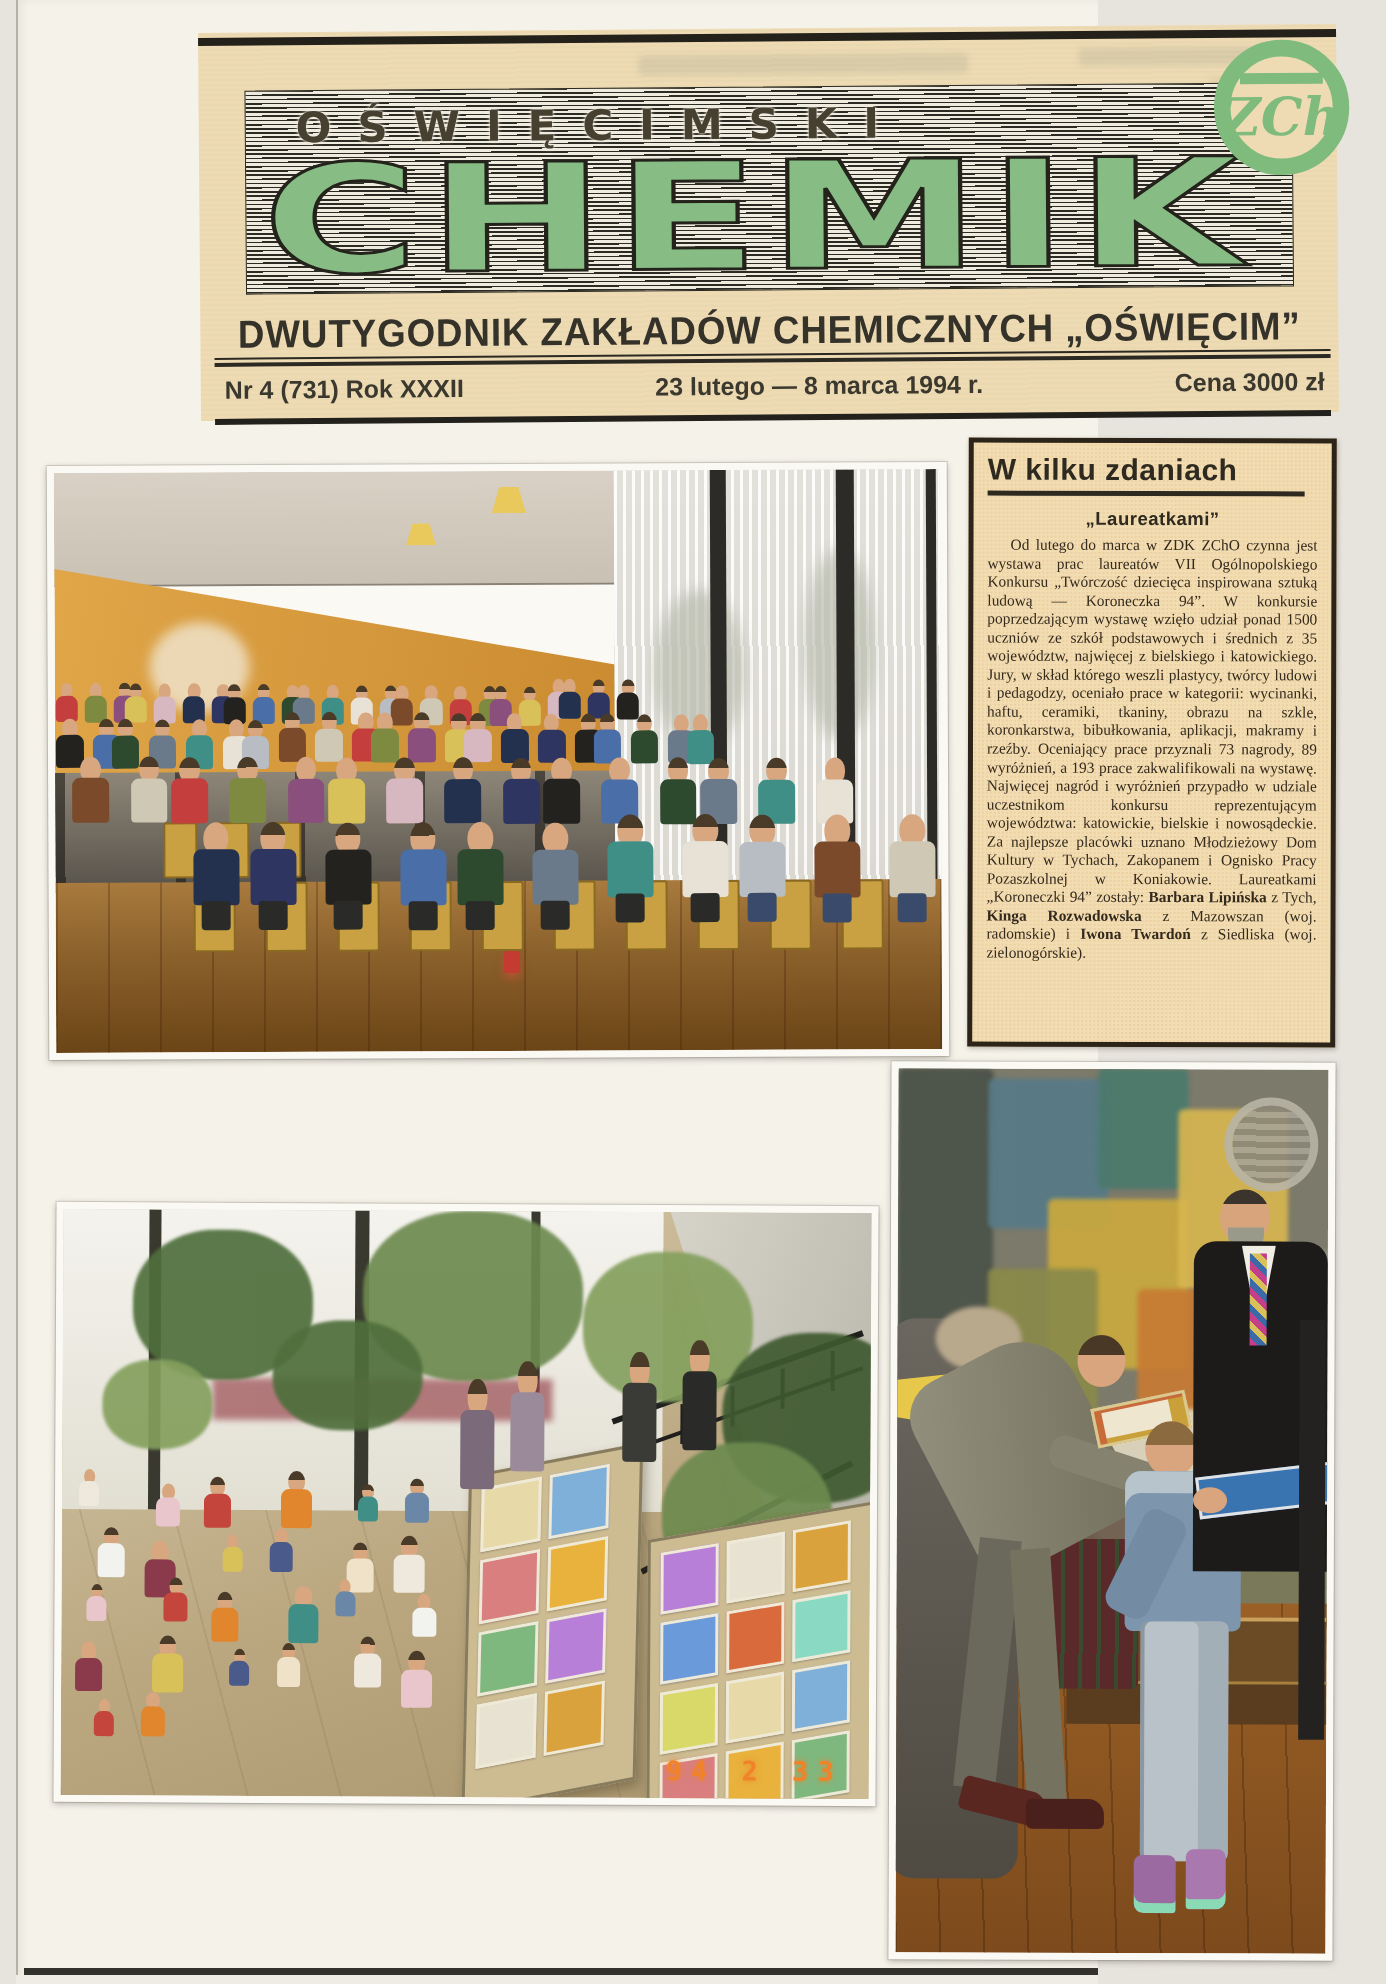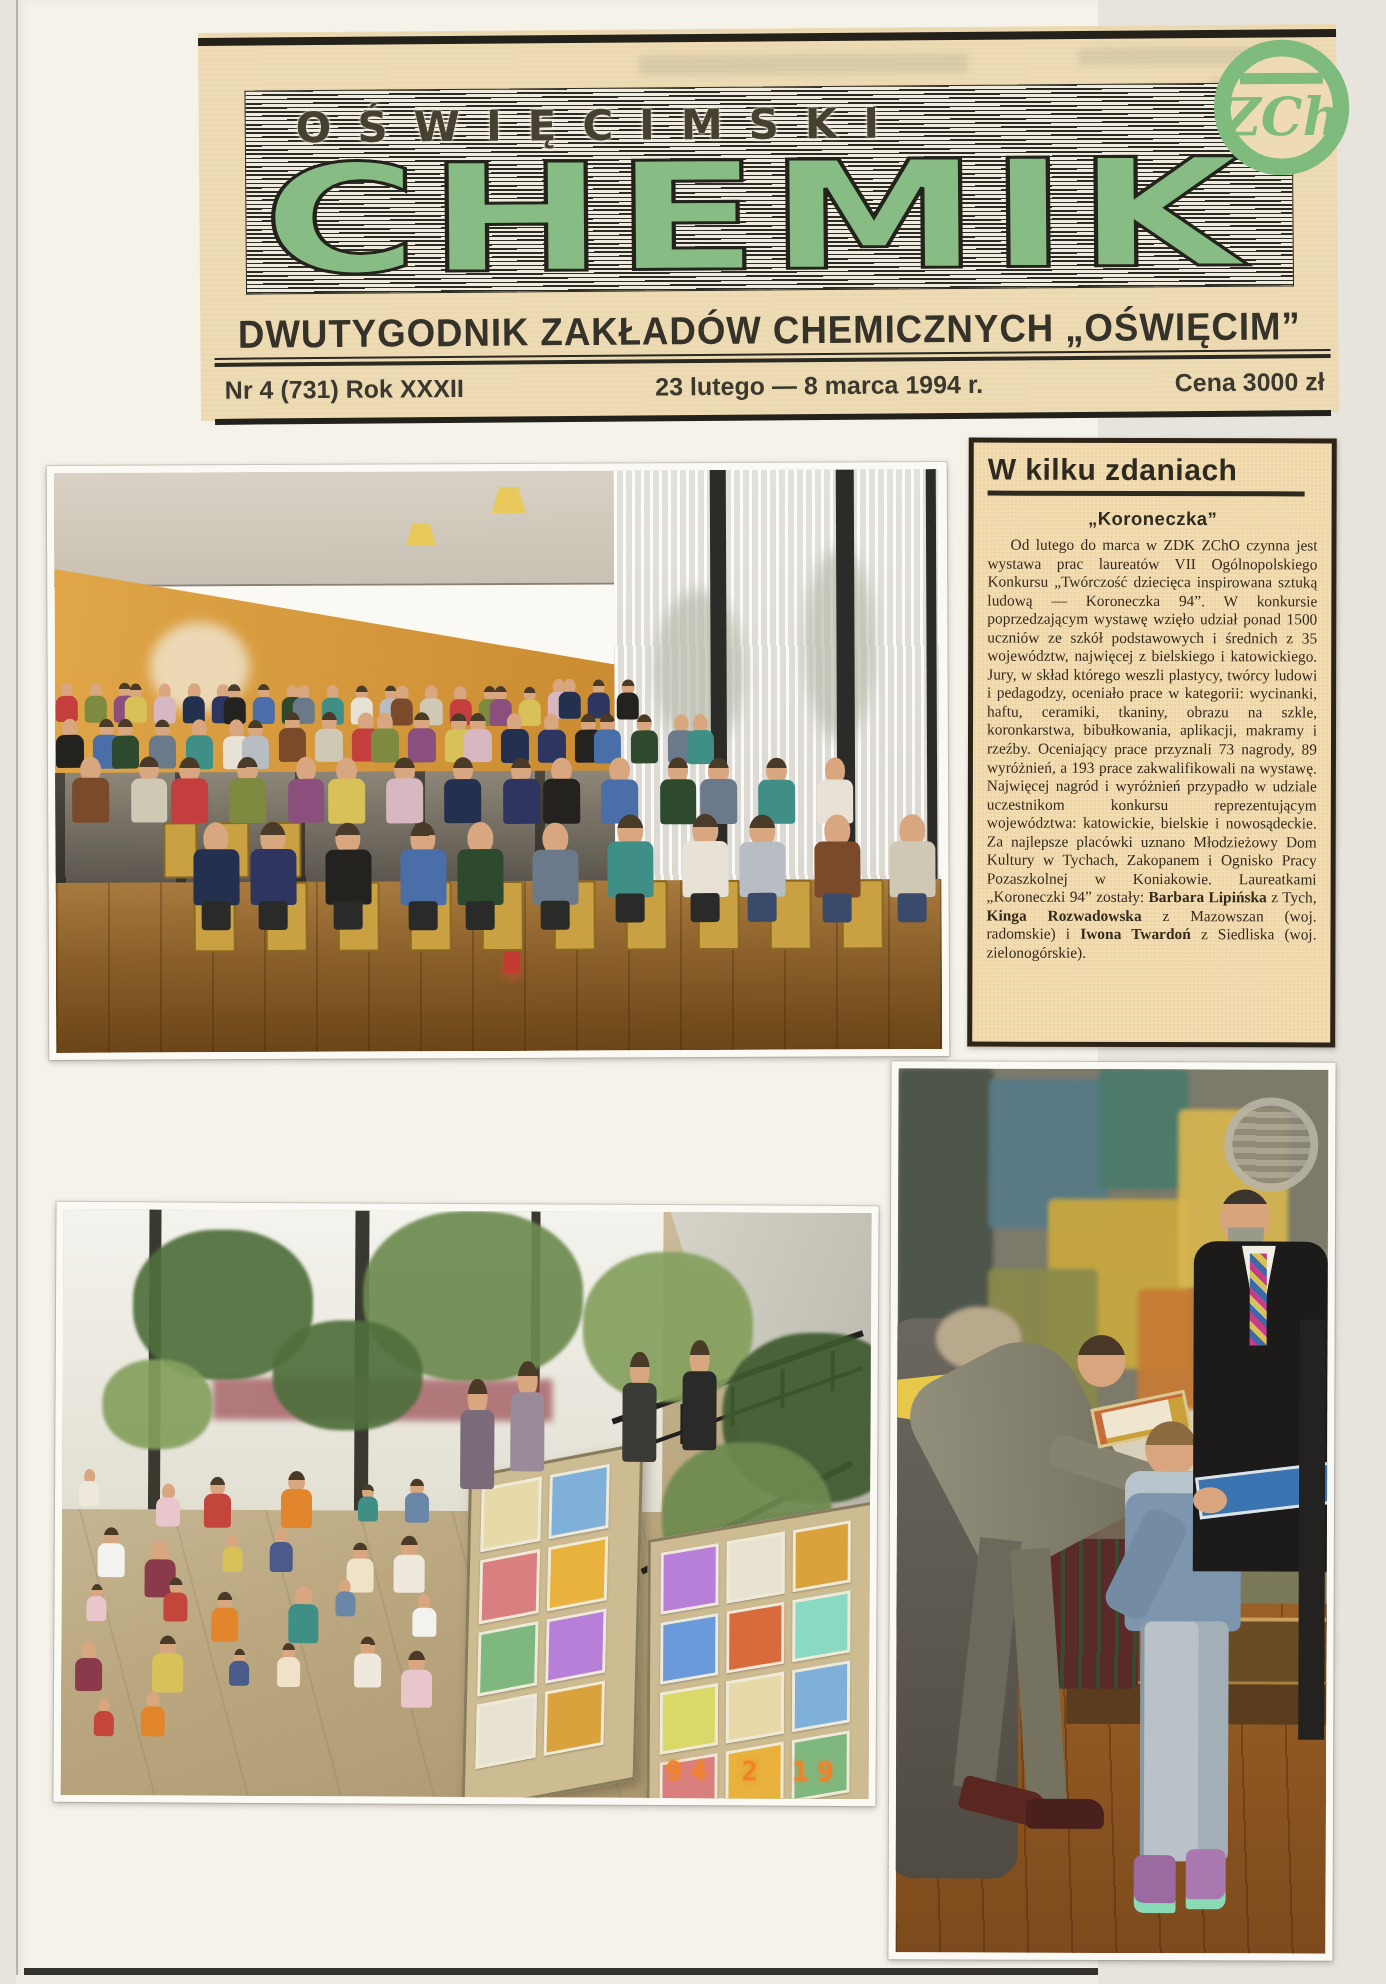--- a/index.html
+++ b/index.html
@@ -485,21 +485,21 @@
             <div class="lg" style="background: rgb(58, 74, 107);"></div>
           </div>
         </div>
     </div>
   </div>
 
   <div class="clip">
     <div class="clip-inner">
       <div class="clip-title">W kilku zdaniach</div>
       <div class="clip-underline"></div>
-      <div class="clip-headline">„Koroneczka”</div>
+      <div class="clip-headline">„Laureatkami”</div>
       <div class="clip-body"><span>Od lutego do marca w ZDK ZChO czynna jest wystawa prac laureatów VII Ogólnopolskiego Konkursu „Twórczość dziecięca inspirowana sztuką ludową — Koroneczka 94”. W konkursie poprzedzającym wystawę wzięło udział ponad 1500 uczniów ze szkół podstawowych i średnich z 35 województw, najwięcej z bielskiego i katowickiego. Jury, w skład którego weszli plastycy, twórcy ludowi i pedagodzy, oceniało prace w kategorii: wycinanki, haftu, ceramiki, tkaniny, obrazu na szkle, koronkarstwa, bibułkowania, aplikacji, makramy i rzeźby. Oceniający prace przyznali 73 nagrody, 89 wyróżnień, a 193 prace zakwalifikowali na wystawę. Najwięcej nagród i wyróżnień przypadło w udziale uczestnikom konkursu reprezentującym województwa: katowickie, bielskie i nowosądeckie. Za najlepsze placówki uznano Młodzieżowy Dom Kultury w Tychach, Zakopanem i Ognisko Pracy Pozaszkolnej w Koniakowie. Laureatkami „Koroneczki 94” zostały: </span><span class="b">Barbara Lipińska</span><span> z Tych, </span><span class="b">Kinga Rozwadowska</span><span> z Mazowszan (woj. radomskie) i </span><span class="b">Iwona Twardoń</span><span> z Siedliska (woj. zielonogórskie).</span></div>
     </div>
   </div>
 
   <div class="photo ph-lobby">
     <div class="scene">
       <div class="abs lob-floor"></div>
       <div class="abs lob-glass">
         <div class="mullion" style="left:86px;width:12px;background:#3a392f;"></div>
         <div class="mullion" style="left:292px;width:14px;background:#3a392f;"></div>
@@ -667,21 +667,21 @@
           </div>
           <div class="person" style="left: 560px; top: 140px; width: 34px; height: 110px;">
             <div class="hd" style="background: linear-gradient(rgb(74, 58, 40) 0px, rgb(74, 58, 40) 40%, rgb(216, 166, 127) 40%);"></div>
             <div class="bd" style="background: rgb(58, 58, 54); height: 72%;"></div>
           </div>
           <div class="person" style="left: 620px; top: 128px; width: 34px; height: 110px;">
             <div class="hd" style="background: linear-gradient(rgb(74, 58, 40) 0px, rgb(74, 58, 40) 40%, rgb(216, 166, 127) 40%);"></div>
             <div class="bd" style="background: rgb(42, 42, 40); height: 72%;"></div>
           </div>
         </div>
-      <div class="stamp">94 2 19</div>
+      <div class="stamp">94 2 33</div>
     </div>
   </div>
 
   <div class="photo ph-award">
     <div class="scene">
       <div class="abs mural" id="mural">
           <div class="patch" style="left: 0px; top: 0px; width: 95px; height: 420px; background: rgb(74, 82, 72);"></div>
           <div class="patch" style="left: 90px; top: 10px; width: 120px; height: 150px; background: rgb(87, 122, 136);"></div>
           <div class="patch" style="left: 200px; top: 0px; width: 90px; height: 120px; background: rgb(74, 122, 108);"></div>
           <div class="patch" style="left: 150px; top: 130px; width: 140px; height: 170px; background: rgb(202, 169, 62);"></div>

